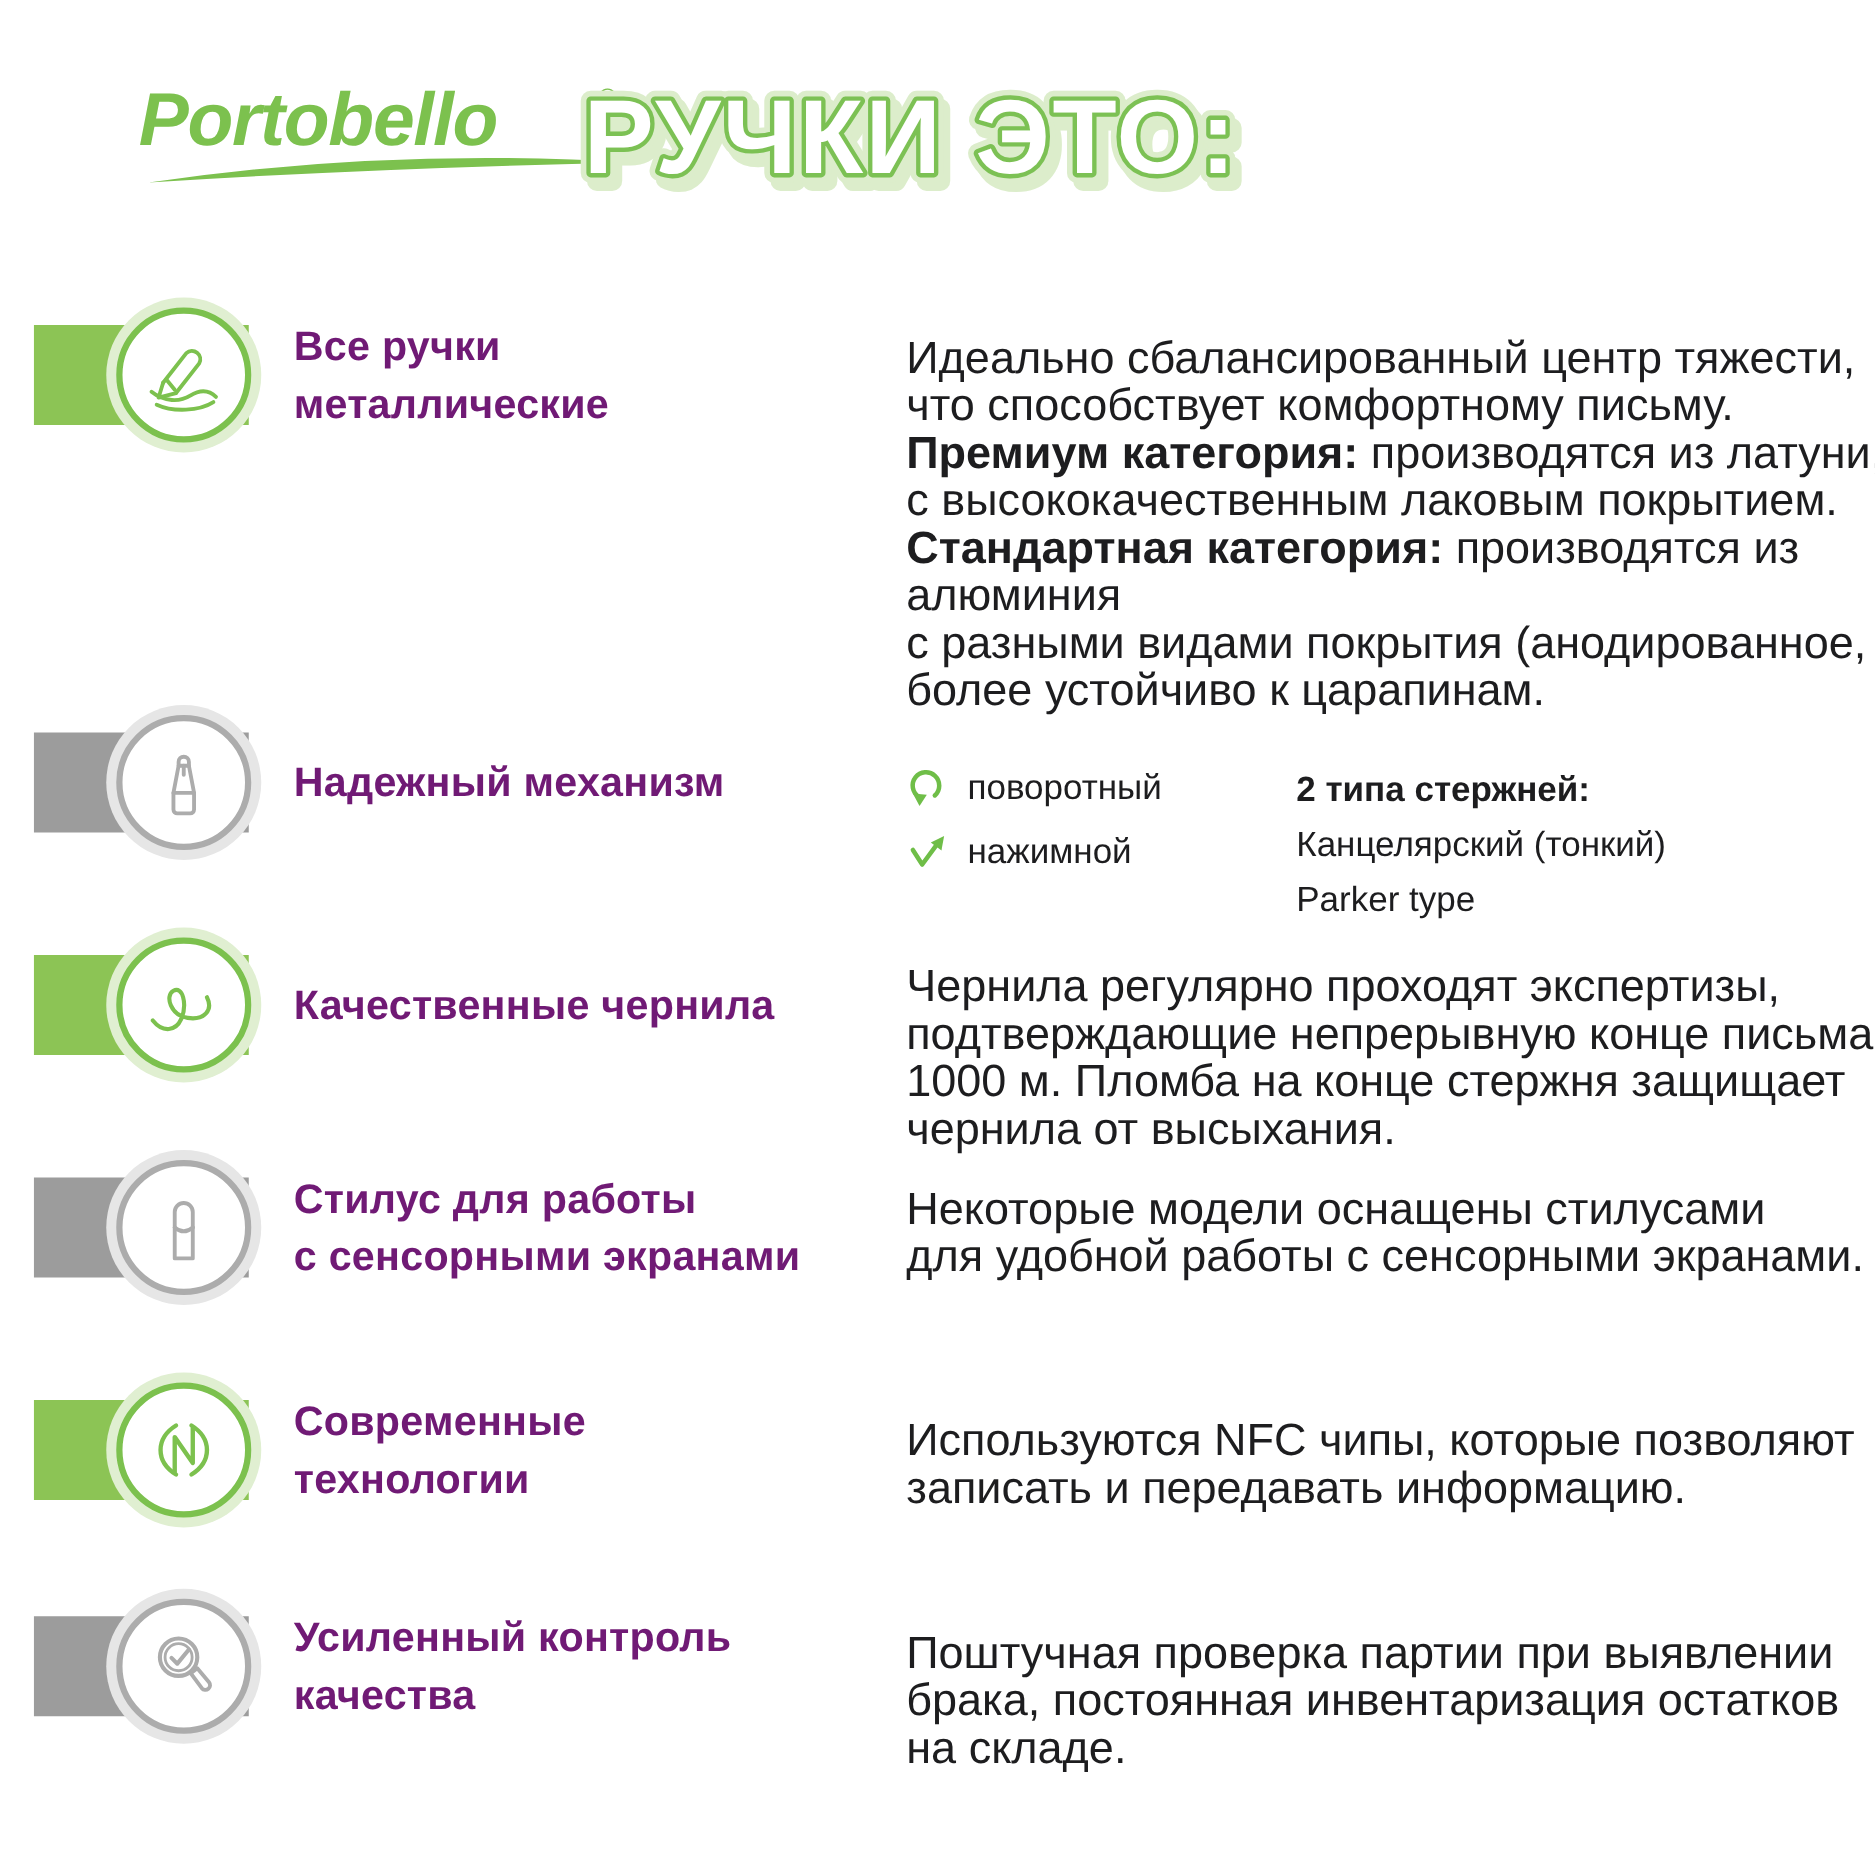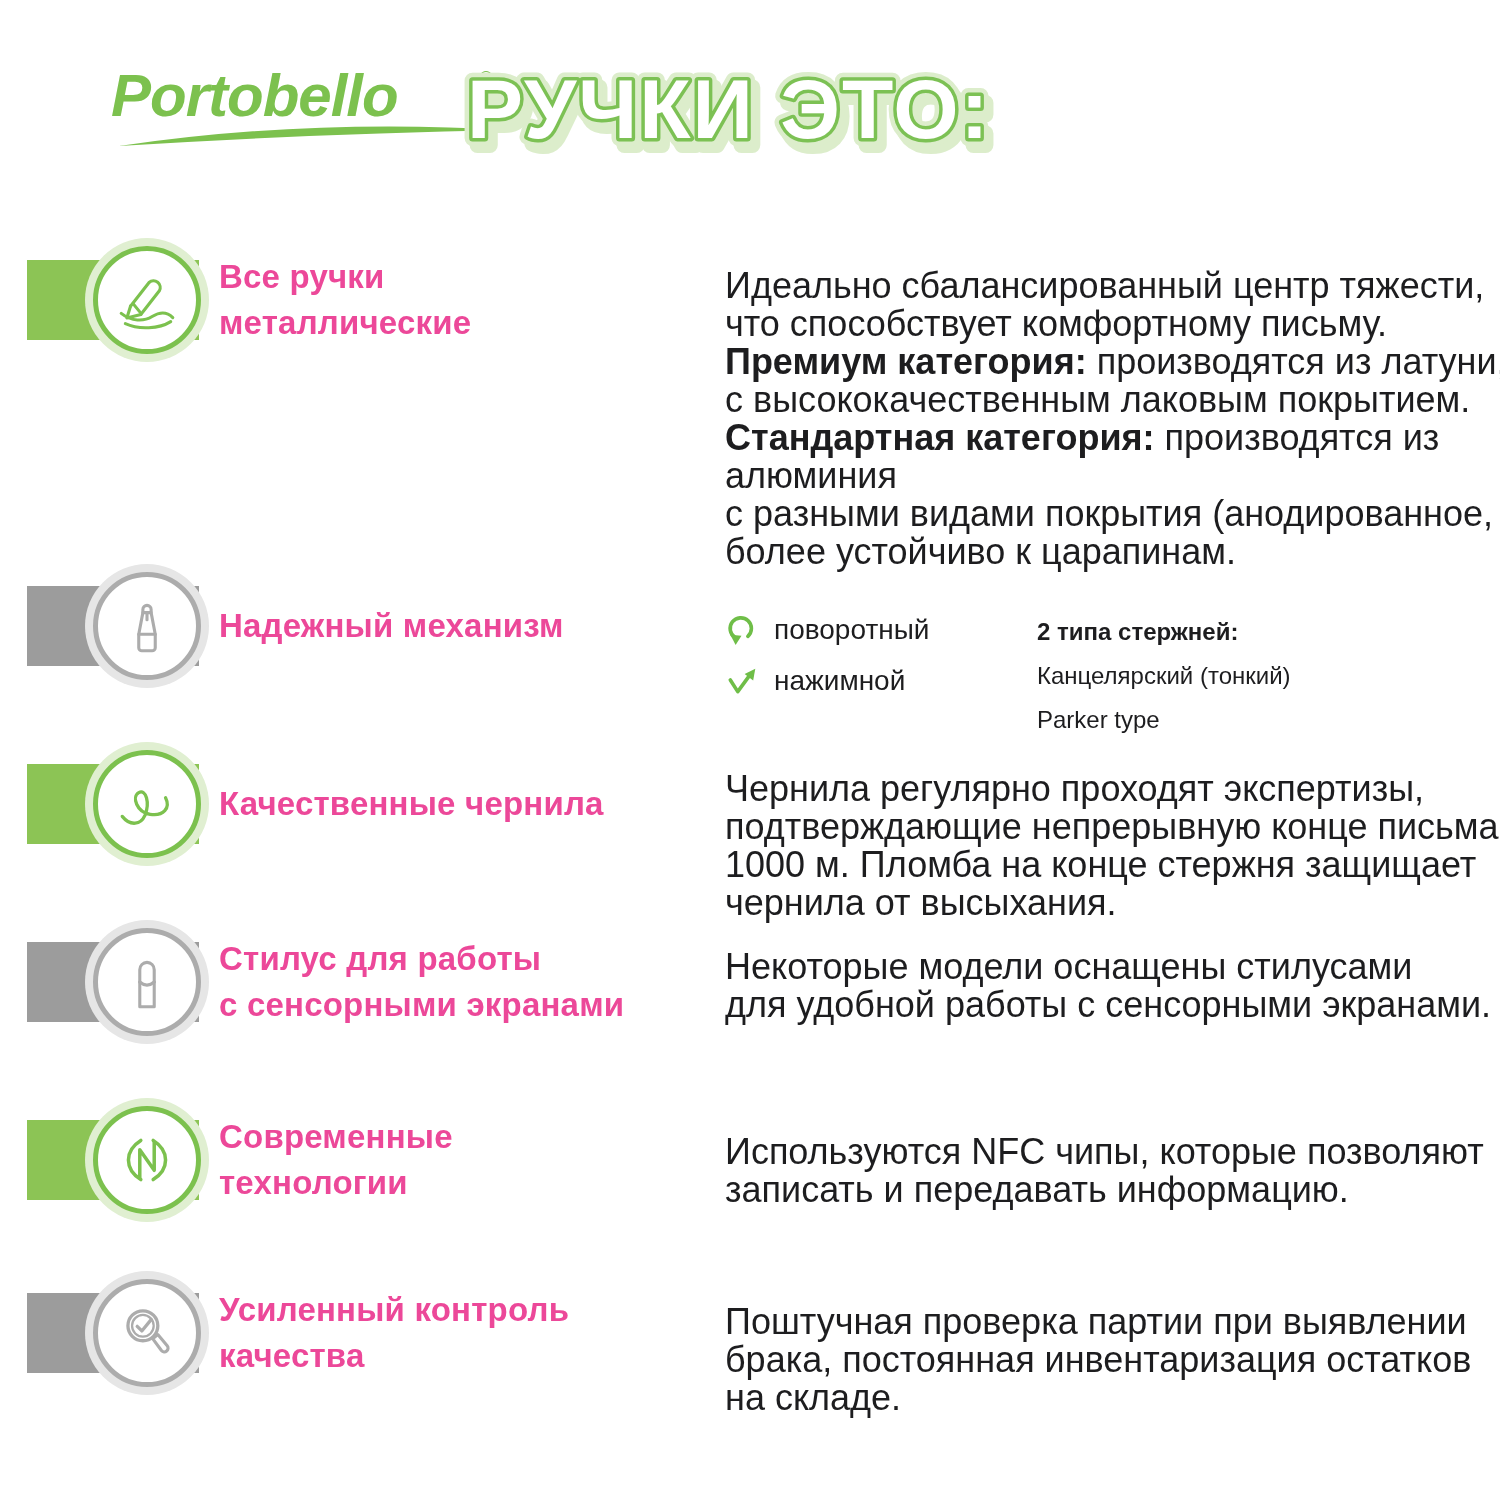--- a/index.html
+++ b/index.html
@@ -25,32 +25,32 @@
   .row.gray  .bar{background:var(--c-gray-bar,#9c9c9c);}
   .icon-unit{position:absolute;left:58px;top:-62px;width:124px;height:124px;}
   .circle{
     box-sizing:border-box;width:108px;height:108px;margin:8px;border-radius:50%;
     background:#fff;display:flex;align-items:center;justify-content:center;
   }
   .row.green .circle{border:5px solid var(--c-green-stroke,#7cc14e);box-shadow:0 0 0 8px var(--c-green-halo,#e0efd1);color:var(--c-green-stroke,#7cc14e);}
   .row.gray  .circle{border:5px solid var(--c-gray-stroke,#acacac);box-shadow:0 0 0 8px var(--c-gray-halo,#e6e6e6);color:var(--c-gray-stroke,#acacac);}
   .icon-holder svg{display:block;}
   .row-title{
-    position:absolute;left:192px;top:0;transform:translateY(-50%);margin:0;
-    font-size:33px;line-height:46px;font-weight:700;color:#ec4899;letter-spacing:.2px;white-space:nowrap;
+    position:absolute;left:208px;top:0;transform:translateY(-50%);margin:0;
+    font-size:33px;line-height:46px;font-weight:700;color:#701a75;letter-spacing:.2px;white-space:nowrap;
   }
   .row-body{position:absolute;left:698px;top:-34px;font-size:36px;line-height:38px;width:790px;color:var(--c-text,#1d1d1f);}
   .row-5 .row-body{top:-27px}
   .row-6 .row-body{top:-30px}
   .row-1 .row-body{top:-33px}
   .row-body .b{font-weight:700;}
   .mech-list{position:absolute;left:698px;top:-13px;display:flex;flex-direction:column;gap:17px;font-size:28px;text-align:center;}
   .mech-item{display:flex;align-items:center;gap:15px;}
   .mech-icon svg{display:block;color:var(--c-arrow,#6fbe48);}
-  .refills{position:absolute;left:1010px;top:-16px;font-size:24px;line-height:44px;}
+  .refills{position:absolute;left:1010px;top:-16px;font-size:28px;line-height:44px;}
   .refills .rt{font-weight:700;}
 </style>
 </head>
 <body>
 
 <div class="page" id="page">
 
   <div class="logo-block">
     <svg class="logo-svg" width="430" height="104" viewBox="0 0 430 104">
       <text class="logo-text" x="4" y="58">Portobello</text>

